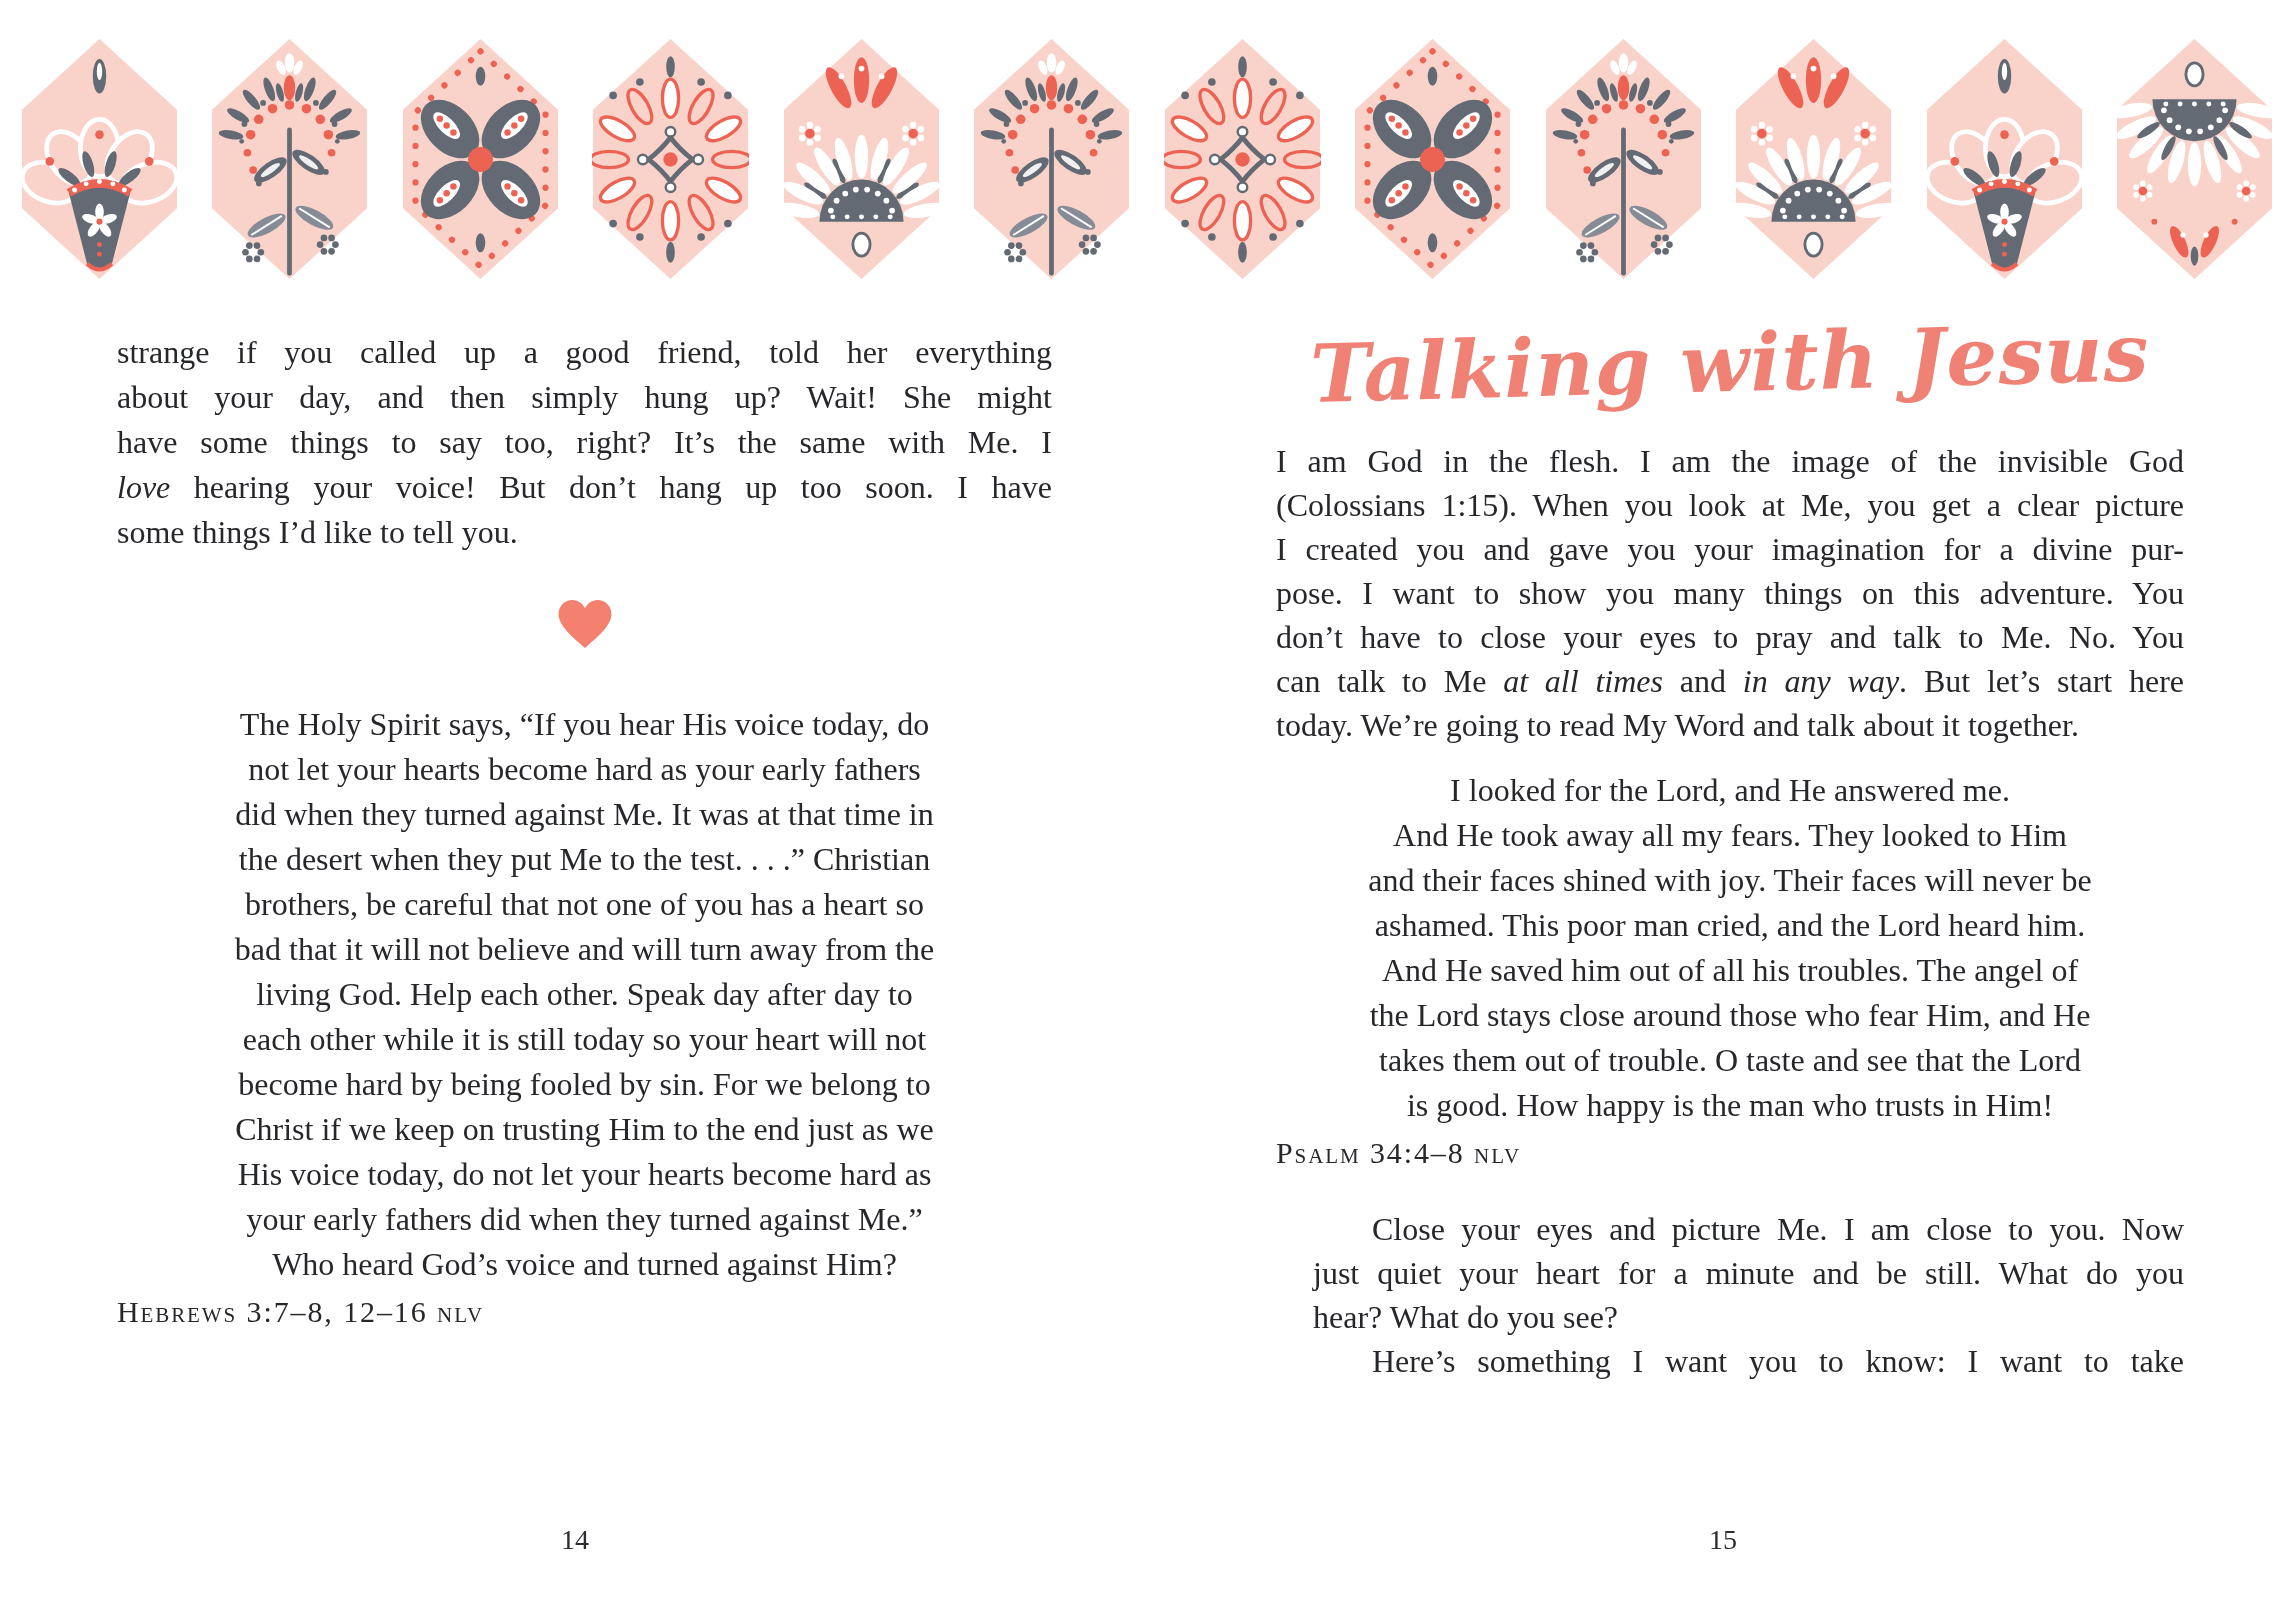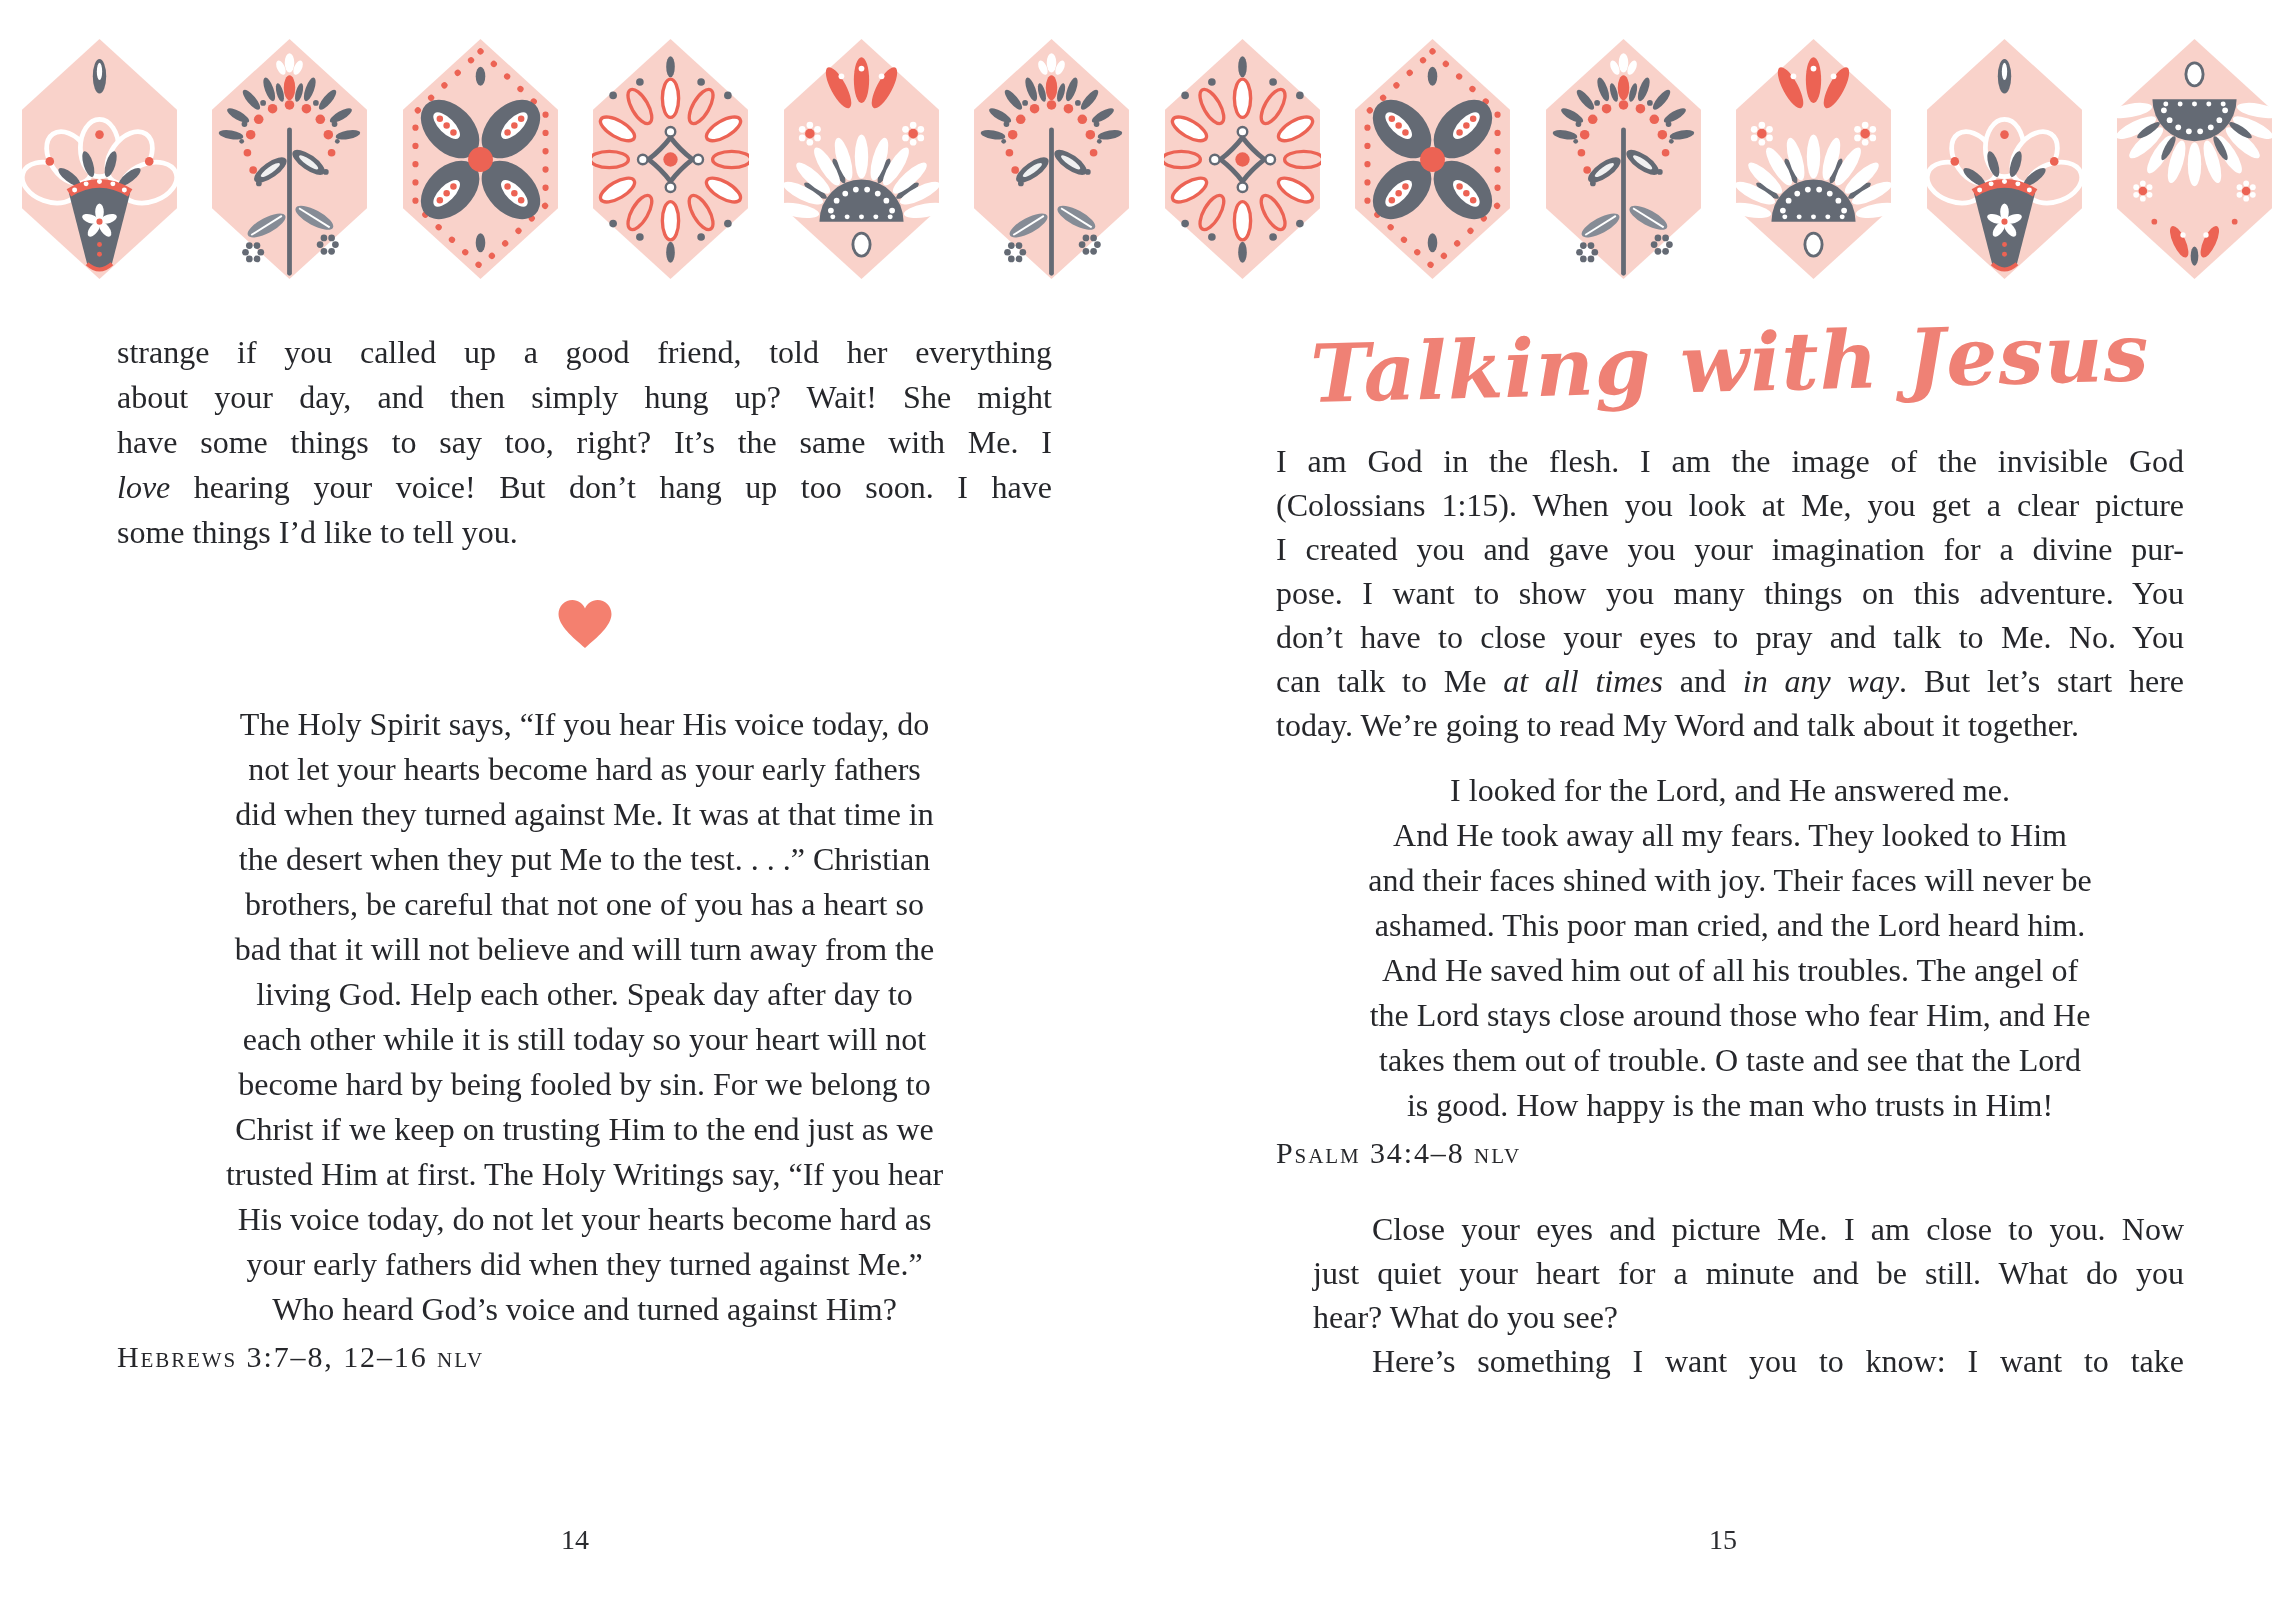--- a/index.html
+++ b/index.html
@@ -459,21 +459,20 @@
       <div class="line"><span>The Holy Spirit says, “If you hear His voice today, do</span></div>
       <div class="line"><span>not let your hearts become hard as your early fathers</span></div>
       <div class="line"><span>did when they turned against Me. It was at that time in</span></div>
       <div class="line"><span>the desert when they put Me to the test. . . .” Christian</span></div>
       <div class="line"><span>brothers, be careful that not one of you has a heart so</span></div>
       <div class="line"><span>bad that it will not believe and will turn away from the</span></div>
       <div class="line"><span>living God. Help each other. Speak day after day to</span></div>
       <div class="line"><span>each other while it is still today so your heart will not</span></div>
       <div class="line"><span>become hard by being fooled by sin. For we belong to</span></div>
       <div class="line"><span>Christ if we keep on trusting Him to the end just as we</span></div>
-      <div class="line"><span>trusted Him at first. The Holy Writings say, “If you hear</span></div>
       <div class="line"><span>His voice today, do not let your hearts become hard as</span></div>
       <div class="line"><span>your early fathers did when they turned against Me.”</span></div>
       <div class="line"><span>Who heard God’s voice and turned against Him?</span></div>
     </div>
 
   <div class="attribution">Hebrews 3:7–8, 12–16 nlv</div>
 </div>
 <div class="page-num left">14</div>
 
 <div class="page-right">

